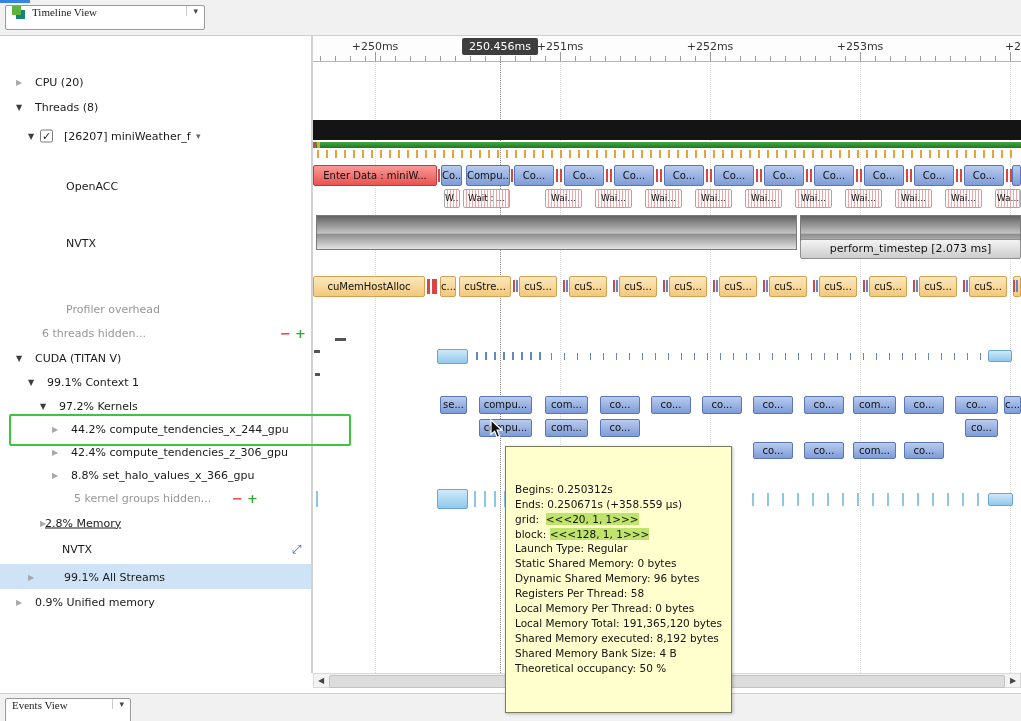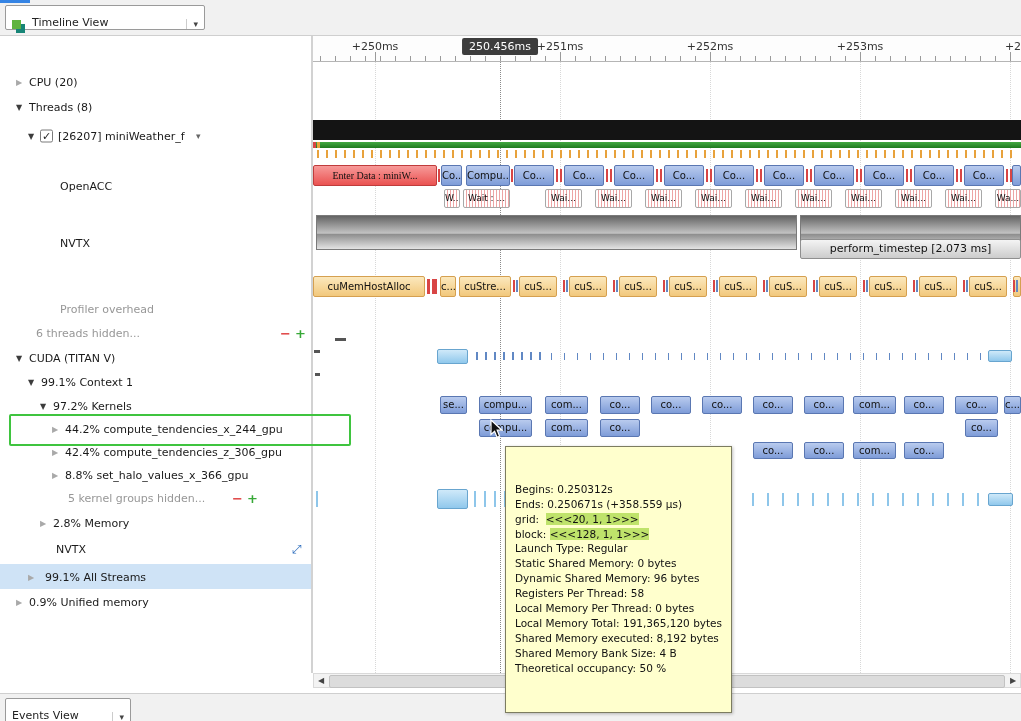--- a/index.html
+++ b/index.html
@@ -1,56 +1,56 @@
 <!DOCTYPE html>
 <html><head>
 <meta charset="utf-8">
 <style>
   html,body{margin:0;padding:0;background:#ddd;}
   .stage{position:relative;width:1021px;height:721px;background:#fff;overflow:hidden;
          font-family:"DejaVu Sans","Liberation Sans",sans-serif;outline:1px solid #bdbdbd;}
   
   .topbar{position:absolute;left:0;top:0;width:1021px;height:36px;background:#f1f1f1;border-bottom:1px solid #cfcfcf;box-sizing:border-box;}
   .accent{position:absolute;left:0;top:0;width:30px;height:3px;background:#3584e4;}
-  .combo{position:absolute;height:25px;background:#fff;border:1px solid #9a9a9a;border-radius:2px;display:flex;align-items:flex-end;padding:0 6px;gap:6px;box-sizing:border-box;font-size:11px;color:#222;cursor:default;}
+  .combo{position:absolute;height:25px;background:#fff;border:1px solid #9a9a9a;border-radius:2px;display:flex;align-items:flex-start;padding:0 6px;gap:6px;box-sizing:border-box;font-size:11px;color:#222;cursor:default;font-family:Liberation Serif, serif;}
   #view-combo{left:5px;top:5px;width:200px;}
   #events-combo{left:5px;top:4px;width:126px;}
   .combo .arrow{margin-left:auto;border-left:1px solid #ccc;padding-left:6px;font-size:9px;color:#444;}
   .nsight-icon{width:9px;height:9px;background:#5fb33f;box-shadow:4px 4px 0 #178577;margin-right:5px;flex:none;}
   
   #ruler{position:absolute;left:313px;top:36px;width:708px;height:26px;background:#fdfdfd;border-bottom:1px solid #b5b5b5;box-sizing:border-box;overflow:hidden;}
   #ruler .tick{position:absolute;bottom:0;width:1px;background:#9a9a9a;}
   #ruler .minor{height:5px;}
   #ruler .major{height:9px;}
   #ruler .rlabel{position:absolute;top:4px;transform:translateX(-50%);font-size:11px;color:#333;white-space:nowrap;}
   #ruler .marker{position:absolute;top:2px;transform:translateX(-50%);background:#3d3d3d;color:#fff;font-size:11px;padding:2px 7px;border-radius:2px;z-index:5;white-space:nowrap;}
   .origin-label{position:absolute;left:281px;top:40px;width:26px;text-align:right;font-size:11px;color:#333;}
   
   #sidebar{position:absolute;left:0;top:36px;width:313px;height:657px;background:#fff;overflow:hidden;}
   .tree-row{position:absolute;left:0;width:100%;}
   .tree-row.selected{background:#cfe3f6;}
   .tree-row>*{position:absolute;top:50%;transform:translateY(-50%);white-space:nowrap;}
   .twisty{font-size:8px;color:#3c3c3c;}
   .twisty.right{color:#a9a9a9;}
-  .tree-label{font-size:11px;color:#1a1a1a;}
+  .tree-label{font-size:11px;color:#1a1a1a;margin-left:6px;}
   .tree-label.gray{color:#979797;}
   .checkbox{width:13px;height:13px;border:1px solid #7a7a7a;background:#fff;font-size:11px;line-height:11px;text-align:center;color:#222;border-radius:2px;box-sizing:border-box;}
   .mini-combo-arrow{font-size:9px;color:#666;}
   .mp{font-weight:bold;font-size:13px;}
   .mp.minus{color:#e04545;}
   .mp.plus{color:#37a837;}
   .expand-ic{color:#2f6fbe;font-size:12px;}
   .vdivider{position:absolute;left:311px;top:36px;width:2px;height:637px;background:#d2d2d2;}
   
   #tracks{position:absolute;left:313px;top:62px;width:708px;height:611px;background:#fff;overflow:hidden;}
   .gridline{position:absolute;top:0;bottom:0;width:0;border-left:1px dotted #d8d8d8;}
   .gridline.strong{border-left-color:#8a8a8a;}
   .bar{position:absolute;box-sizing:border-box;font-size:10px;text-align:center;overflow:hidden;white-space:nowrap;color:#111;border-radius:2px;}
   .bar.blue{background:linear-gradient(#b9cbee,#7e9cd8);border:1px solid #5a77b2;}
-  .bar.red{background:linear-gradient(#f79a99,#ea5251);border:1px solid #bf3c3c;font-family:Liberation Serif, serif;}
+  .bar.red{background:linear-gradient(#f79a99,#ea5251);border:1px solid #bf3c3c;}
   .bar.api{background:linear-gradient(#fbe8bd,#f2c87c);border:1px solid #d5a050;}
   .bar.gray{background:linear-gradient(#f4f4f4,#cccccc);border:1px solid #8f8f8f;font-size:11px;}
   .bar.wait{background:repeating-linear-gradient(90deg,#ffffff 0 2px,#eda5a5 2px 3px);border:1px solid #a8a8a8;font-size:9px;}
   .bar.mem{background:linear-gradient(#cfe9f9,#90c8ec);border:1px solid #68a5cf;}
   .bar.nvtxc{background:linear-gradient(#646464,#c2c2c2 52%,#8f8f8f 56%,#e3e3e3);border:1px solid #7a7a7a;border-radius:0;}
   .bar.black{background:#141414;border-radius:0;}
   .bar.green{background:linear-gradient(#43a943,#1f7a1f);border-radius:0;}
   .bar.tick-orange{background:#e8a23c;border-radius:0;}
   .bar.tick-red{background:#d84545;border-radius:0;}
   .bar.tick-blue{background:#6188c4;border-radius:0;}
@@ -201,29 +201,29 @@
         <div class="twisty right" style="left: 52px;">▶</div>
         <div class="tree-label" style="left: 65px;">8.8% set_halo_values_x_366_gpu</div>
       </div>
       <div class="tree-row" style="top: 450px; height: 23px;">
         <div class="tree-label gray" style="left: 68px;">5 kernel groups hidden...</div>
         <div class="mp minus" style="left: 232px;">−</div>
         <div class="mp plus" style="left: 247px;">+</div>
       </div>
       <div class="tree-row" style="top: 474px; height: 25px;">
         <div class="twisty right" style="left: 40px;">▶</div>
-        <div class="tree-label" style="left: 53px;">2.8% Memory</div>
+        <div class="tree-label" style="left: 39px; text-decoration: underline;">2.8% Memory</div>
       </div>
       <div class="tree-row" style="top: 500px; height: 26px;">
         <div class="tree-label" style="left: 56px;">NVTX</div>
         <div class="expand-ic" style="left: 292px;">⤢</div>
       </div>
       <div class="tree-row selected" style="top: 528px; height: 25px;">
         <div class="twisty right" style="left: 28px;">▶</div>
-        <div class="tree-label" style="left: 45px;">99.1% All Streams</div>
+        <div class="tree-label" style="left: 58px;">99.1% All Streams</div>
       </div>
       <div class="tree-row" style="top: 554px; height: 23px;">
         <div class="twisty right" style="left: 16px;">▶</div>
         <div class="tree-label" style="left: 29px;">0.9% Unified memory</div>
       </div>
     </div>
   <div class="vdivider"></div>
 
   <div id="tracks">
       <div class="gridline strong" style="left: 187px;"></div>

